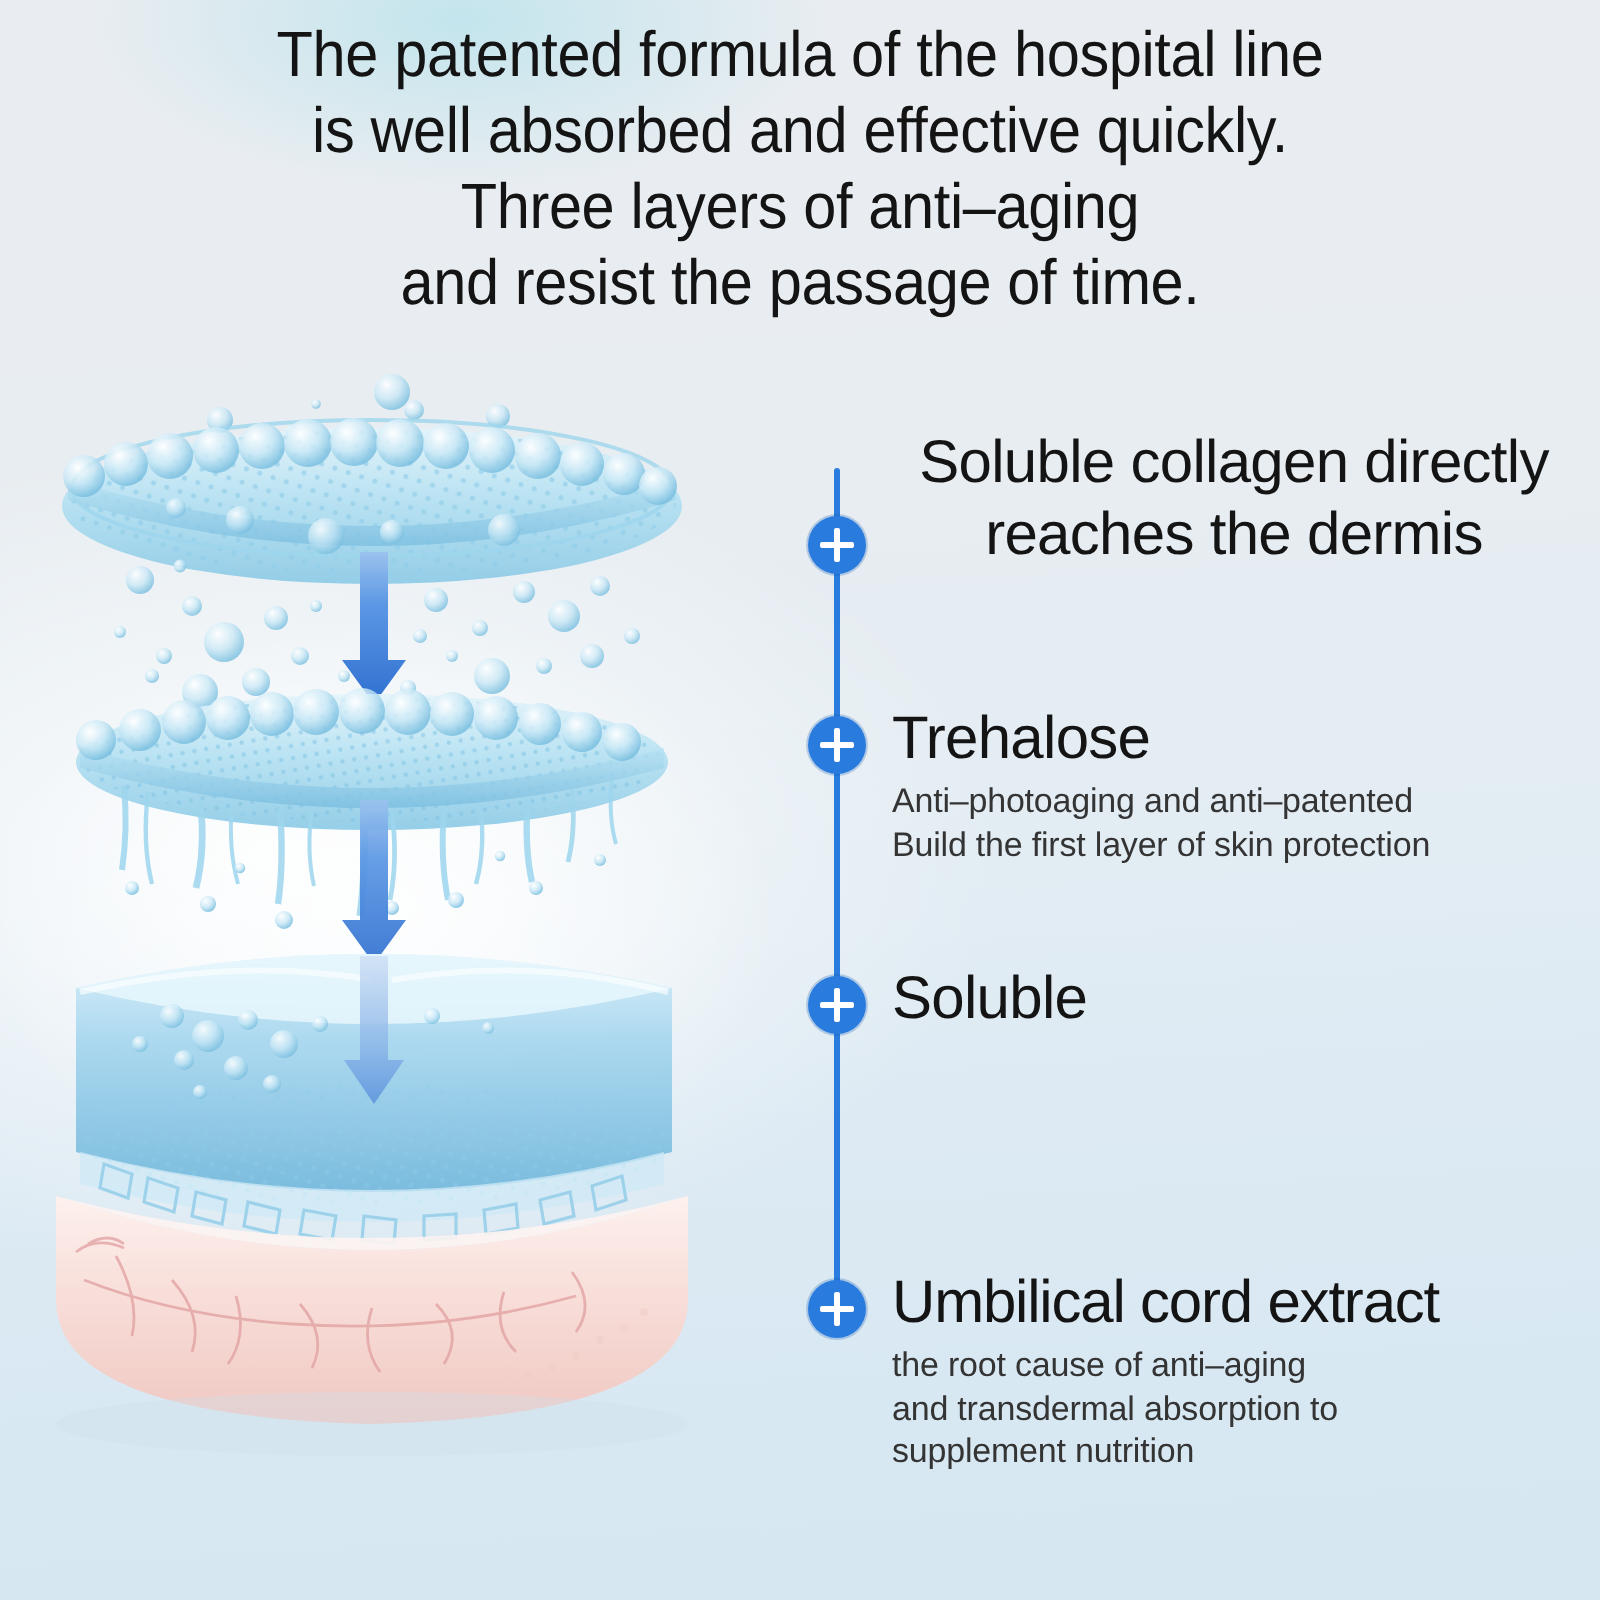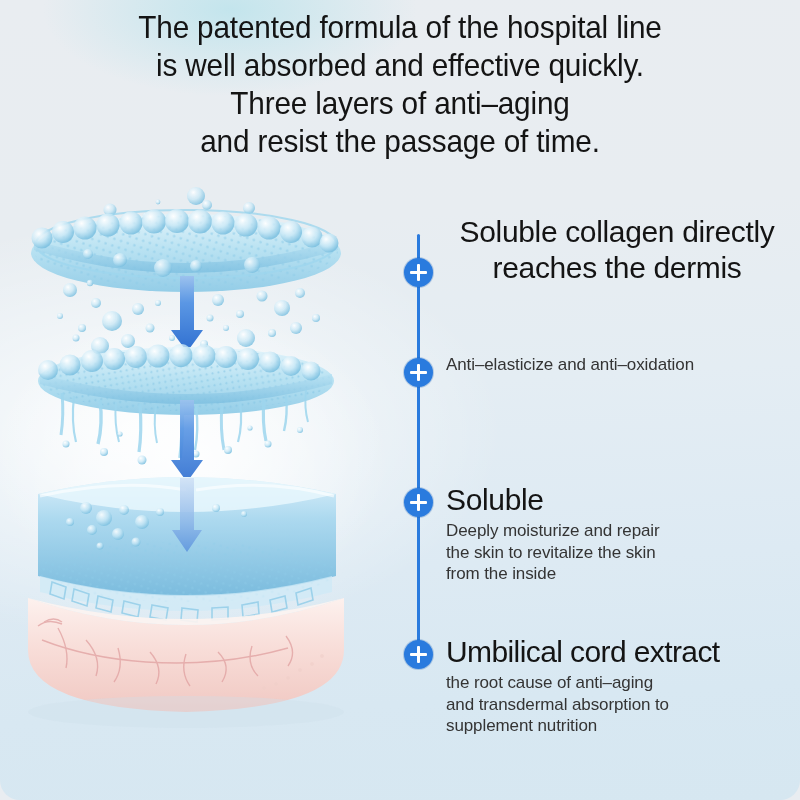--- a/index.html
+++ b/index.html
@@ -11,21 +11,20 @@
   }
 
   #stage {
     position:relative;
     width:800px; height:800px;
     overflow:hidden;
     background:
       radial-gradient(ellipse 260px 120px at 230px 10px, rgba(164,222,233,0.55) 0%, rgba(164,222,233,0.0) 72%),
       radial-gradient(ellipse 520px 300px at 140px 430px, rgba(255,255,255,0.85) 0%, rgba(255,255,255,0.0) 70%),
       linear-gradient(177deg, #e9edf1 0%, #e8edf1 28%, #e4edf3 48%, #ddeaf3 70%, #d8e8f2 86%, #d6e7f1 100%);
-    border-radius: 20px;
   }
 
   
   .headline {
     position:absolute;
     left:0; top:8px;
     width:800px;
     text-align:center;
     z-index:6;
   }
@@ -393,38 +392,35 @@
         <div class="f-title">Soluble collagen directly reaches the dermis</div>
       </div>
     </div>
 
     <div class="feature f2">
       <div class="bullet">
         <i class="plus-h"></i>
           <i class="plus-v"></i>
       </div>
       <div class="f-body">
+        <div class="f-title">Trehalose</div>
         <div class="f-desc">
-          <span>Anti–elasticize and anti–oxidation</span>
+          <span>Anti–photoaging and anti–patented</span>
+          <span>Build the first layer of skin protection</span>
         </div>
       </div>
     </div>
 
     <div class="feature f3">
       <div class="bullet">
         <i class="plus-h"></i>
           <i class="plus-v"></i>
       </div>
       <div class="f-body">
         <div class="f-title">Soluble</div>
-        <div class="f-desc">
-          <span>Deeply moisturize and repair</span>
-          <span>the skin to revitalize the skin</span>
-          <span>from the inside</span>
-        </div>
       </div>
     </div>
 
     <div class="feature f4">
       <div class="bullet">
         <i class="plus-h"></i>
           <i class="plus-v"></i>
       </div>
       <div class="f-body">
         <div class="f-title">Umbilical cord extract</div>

